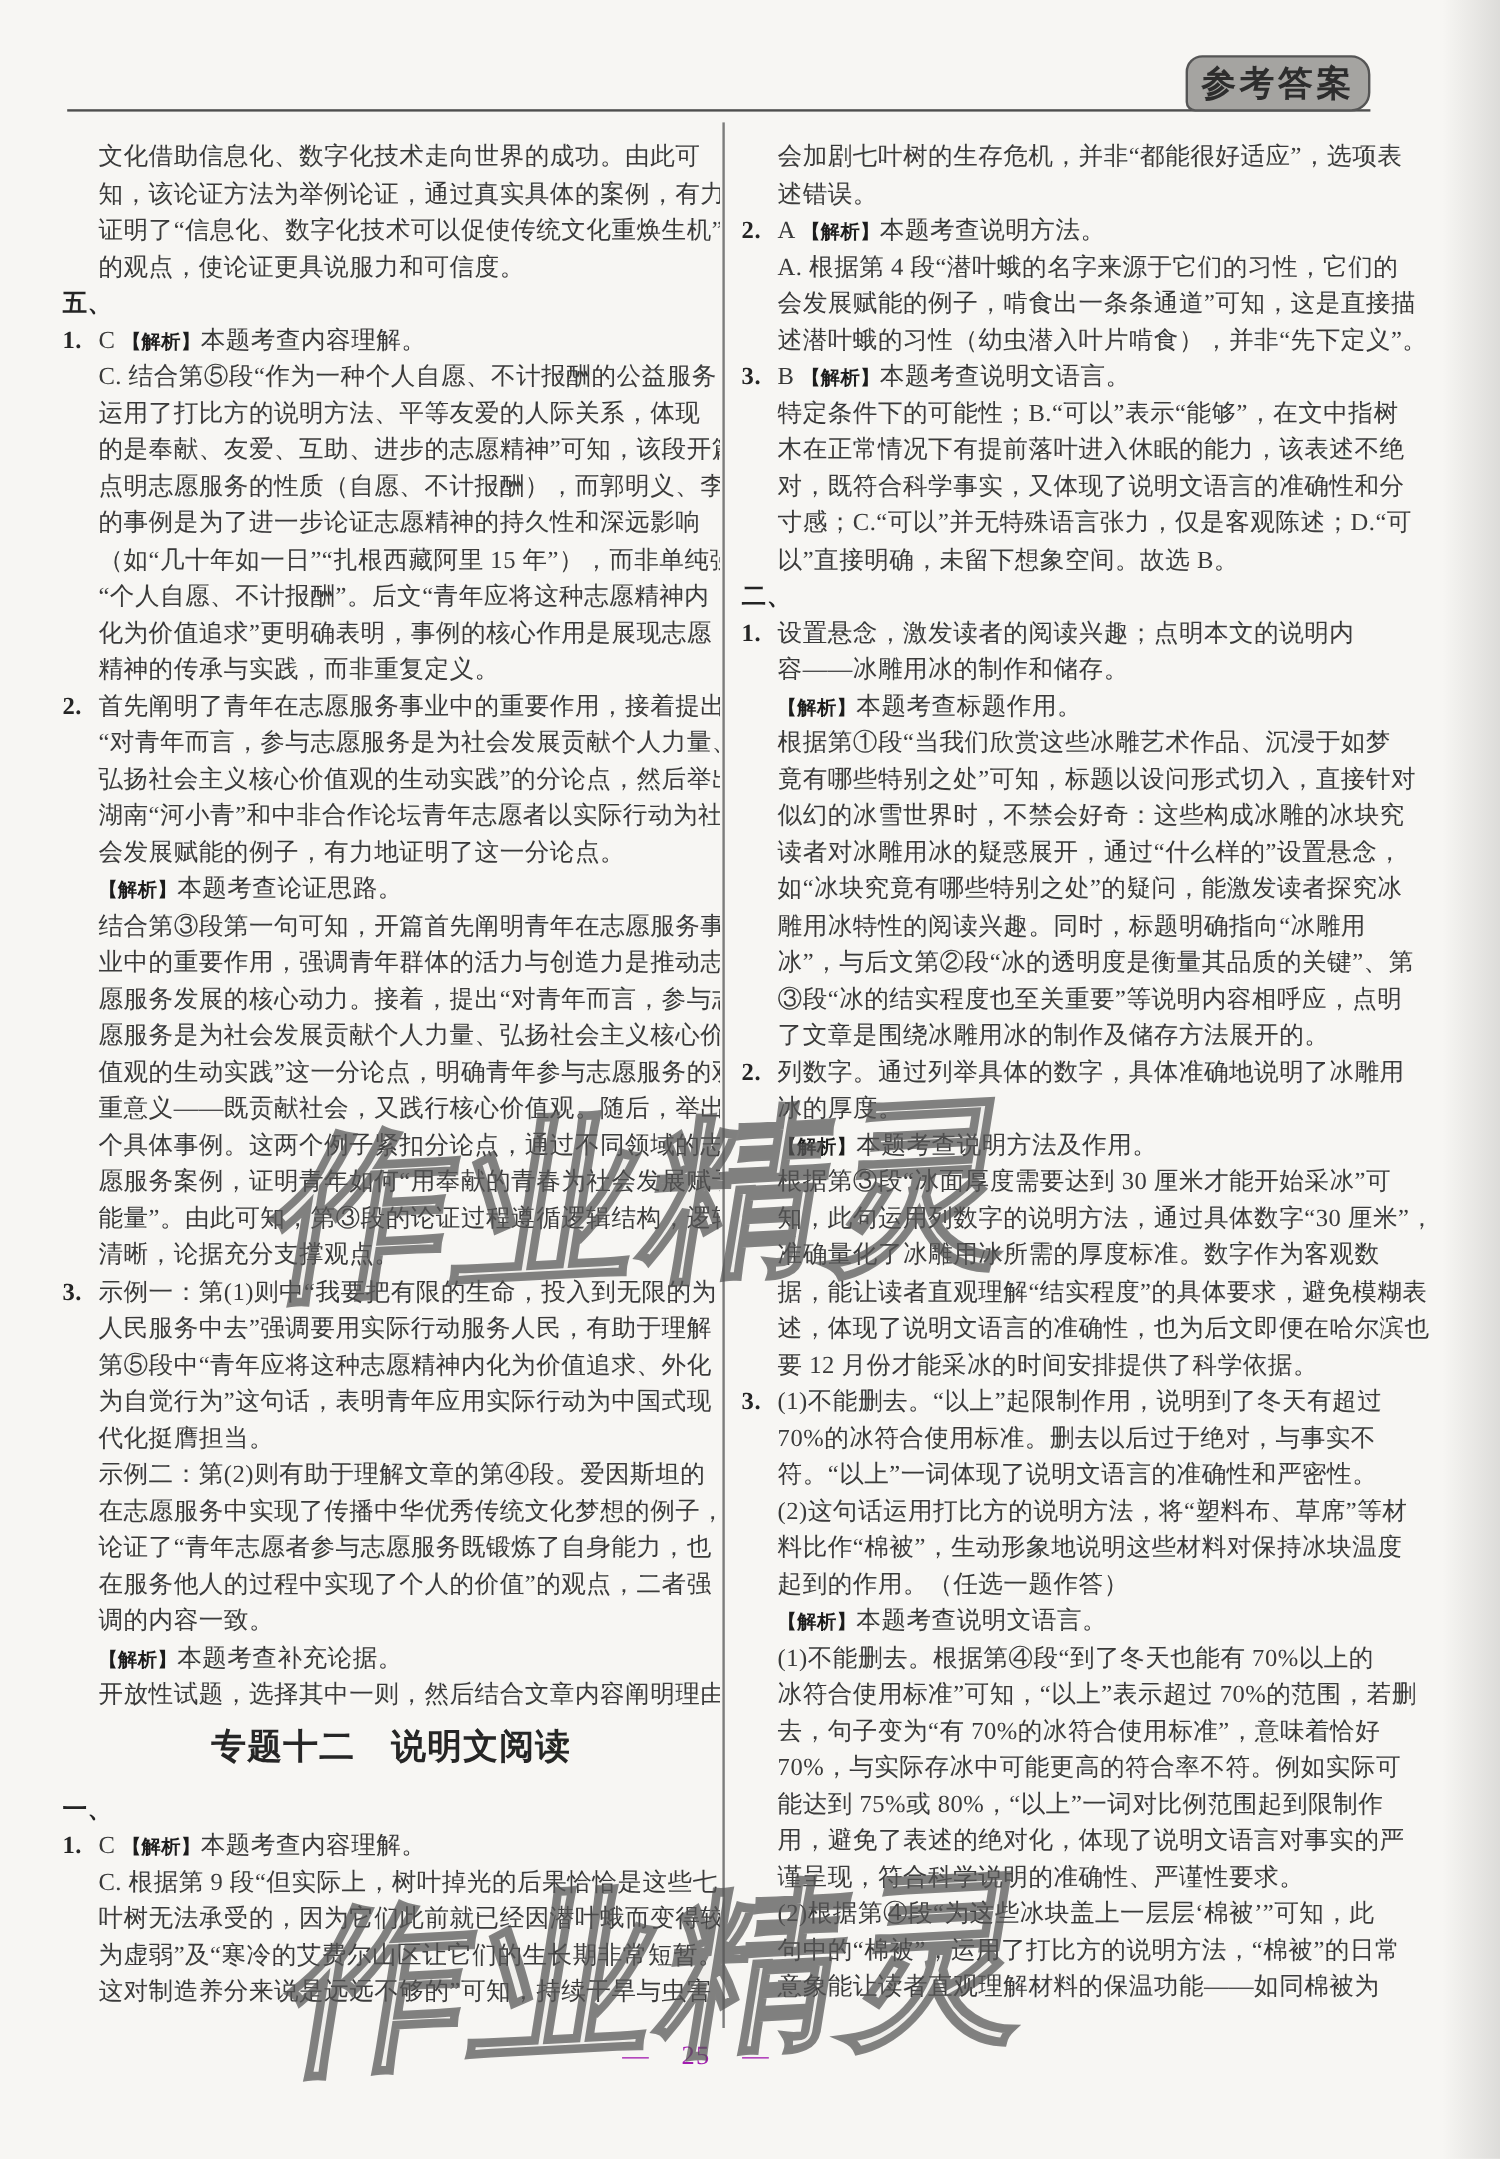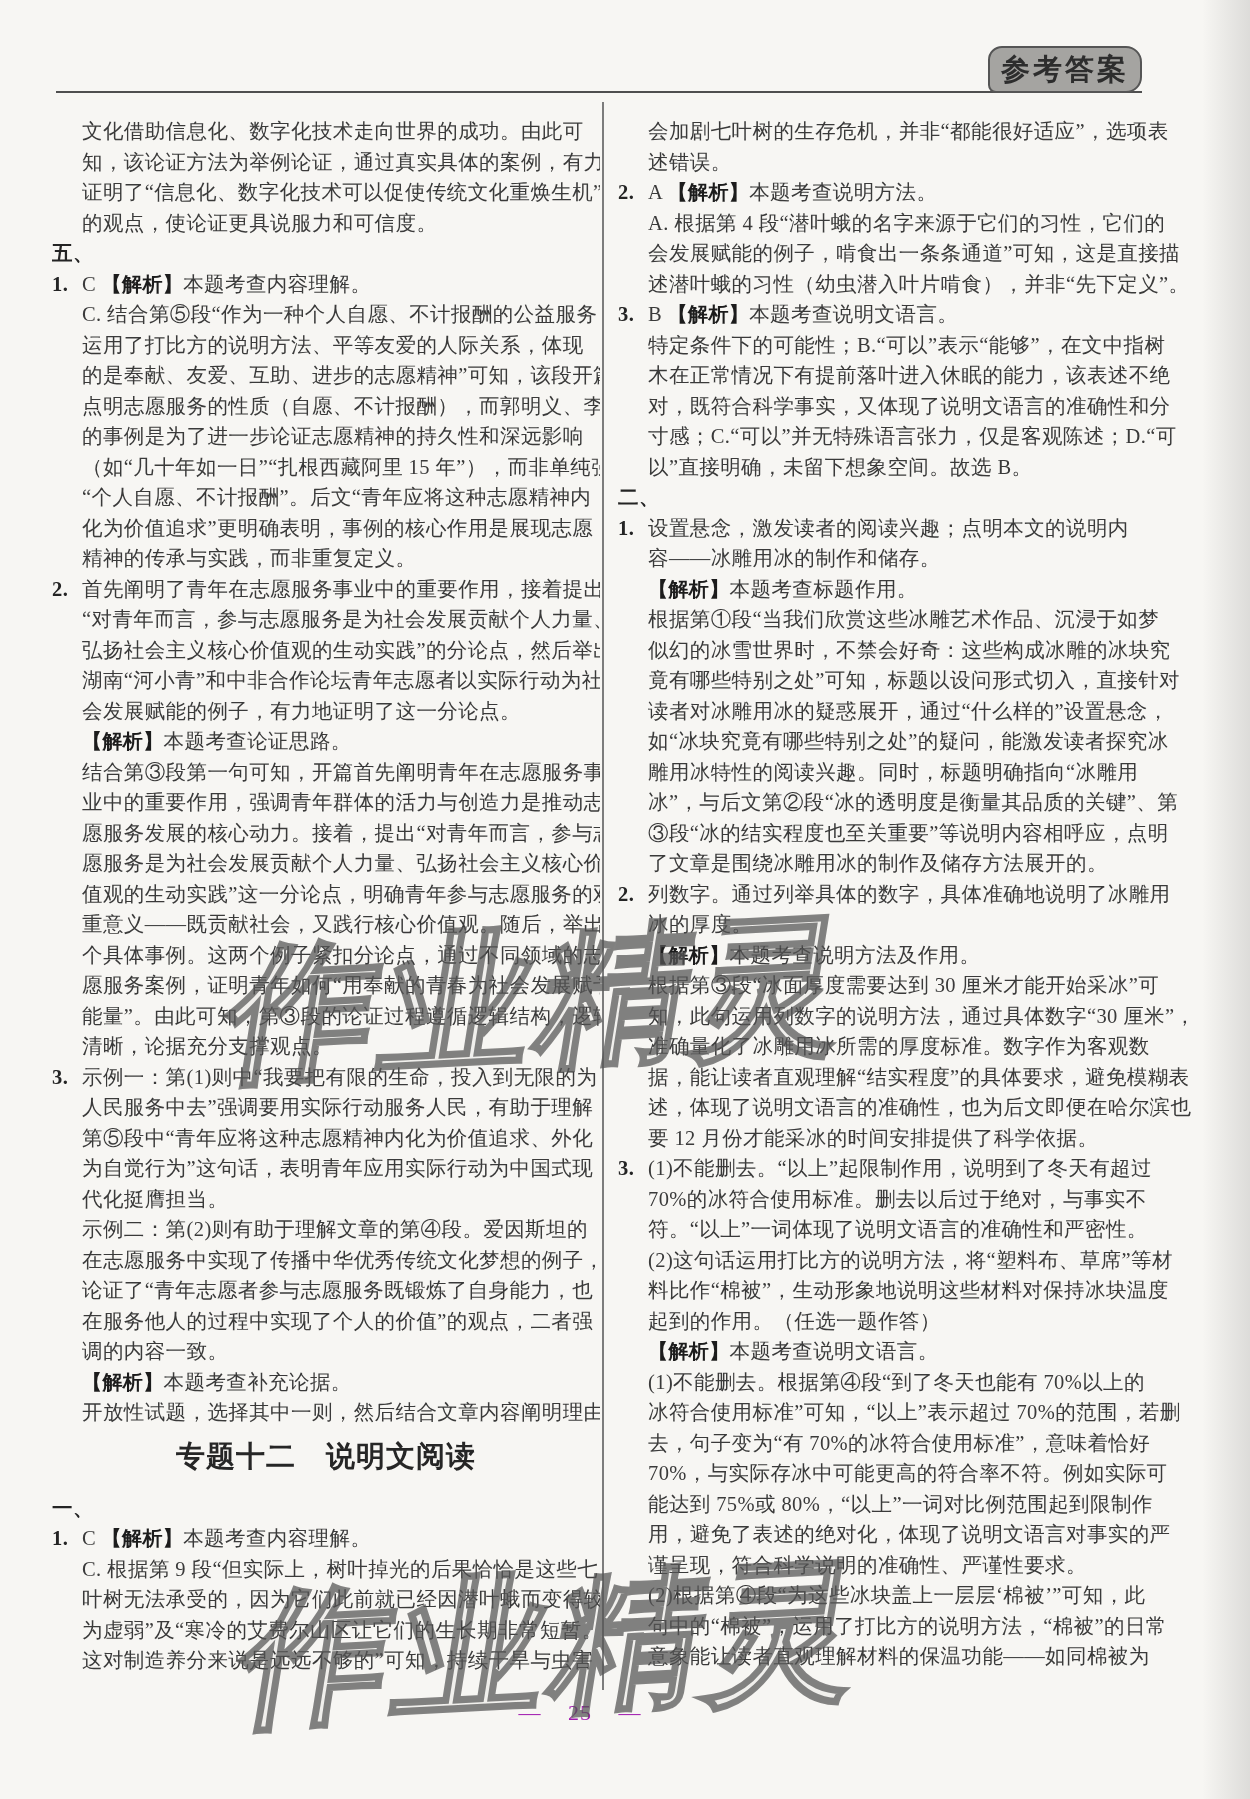--- a/index.html
+++ b/index.html
@@ -23,21 +23,21 @@
   .col-left{left:52px;width:548px;}
   .col-right{left:618px;width:612px;}
   .line{
     position:relative;height:30.5px;line-height:30.5px;padding-left:30px;
     font-size:20.5px;letter-spacing:0.4px;color:#3a3a3a;
     white-space:pre;overflow:hidden;
   }
   .line .marker{position:absolute;left:0;top:0;font-weight:bold;color:#242424;}
   .line .b{
     font-weight:bold;color:#1c1c1c;
-    font-family:"Liberation Sans","DejaVu Sans",sans-serif;font-size:20px;
+    font-family:"Liberation Sans","DejaVu Sans",sans-serif;font-size:16px;
   }
   .hline{
     height:44px;line-height:44px;margin:6px 0 15px 0;text-align:center;
     font-size:29px;font-weight:bold;color:#262626;letter-spacing:1px;white-space:pre;
     font-family:"Liberation Sans","DejaVu Sans",sans-serif;
   }
   .wm{
     position:absolute;z-index:5;pointer-events:none;
     font-family:"Liberation Sans","DejaVu Sans",sans-serif;
     font-weight:bold;font-size:150px;letter-spacing:6px;
@@ -130,22 +130,22 @@
     <div class="line"><span>特定条件下的可能性；B.“可以”表示“能够”，在文中指树</span></div>
     <div class="line"><span>木在正常情况下有提前落叶进入休眠的能力，该表述不绝</span></div>
     <div class="line"><span>对，既符合科学事实，又体现了说明文语言的准确性和分</span></div>
     <div class="line"><span>寸感；C.“可以”并无特殊语言张力，仅是客观陈述；D.“可</span></div>
     <div class="line"><span>以”直接明确，未留下想象空间。故选 B。</span></div>
     <div class="line"><span class="marker">二、</span></div>
     <div class="line"><span class="marker">1.</span><span>设置悬念，激发读者的阅读兴趣；点明本文的说明内</span></div>
     <div class="line"><span>容——冰雕用冰的制作和储存。</span></div>
     <div class="line"><span class="b">【解析】</span><span>本题考查标题作用。</span></div>
     <div class="line"><span>根据第①段“当我们欣赏这些冰雕艺术作品、沉浸于如梦</span></div>
+    <div class="line"><span>竟有哪些特别之处”可知，标题以设问形式切入，直接针对</span></div>
     <div class="line"><span>似幻的冰雪世界时，不禁会好奇：这些构成冰雕的冰块究</span></div>
-    <div class="line"><span>竟有哪些特别之处”可知，标题以设问形式切入，直接针对</span></div>
     <div class="line"><span>读者对冰雕用冰的疑惑展开，通过“什么样的”设置悬念，</span></div>
     <div class="line"><span>如“冰块究竟有哪些特别之处”的疑问，能激发读者探究冰</span></div>
     <div class="line"><span>雕用冰特性的阅读兴趣。同时，标题明确指向“冰雕用</span></div>
     <div class="line"><span>冰”，与后文第②段“冰的透明度是衡量其品质的关键”、第</span></div>
     <div class="line"><span>③段“冰的结实程度也至关重要”等说明内容相呼应，点明</span></div>
     <div class="line"><span>了文章是围绕冰雕用冰的制作及储存方法展开的。</span></div>
     <div class="line"><span class="marker">2.</span><span>列数字。通过列举具体的数字，具体准确地说明了冰雕用</span></div>
     <div class="line"><span>冰的厚度。</span></div>
     <div class="line"><span class="b">【解析】</span><span>本题考查说明方法及作用。</span></div>
     <div class="line"><span>根据第③段“冰面厚度需要达到 30 厘米才能开始采冰”可</span></div>

